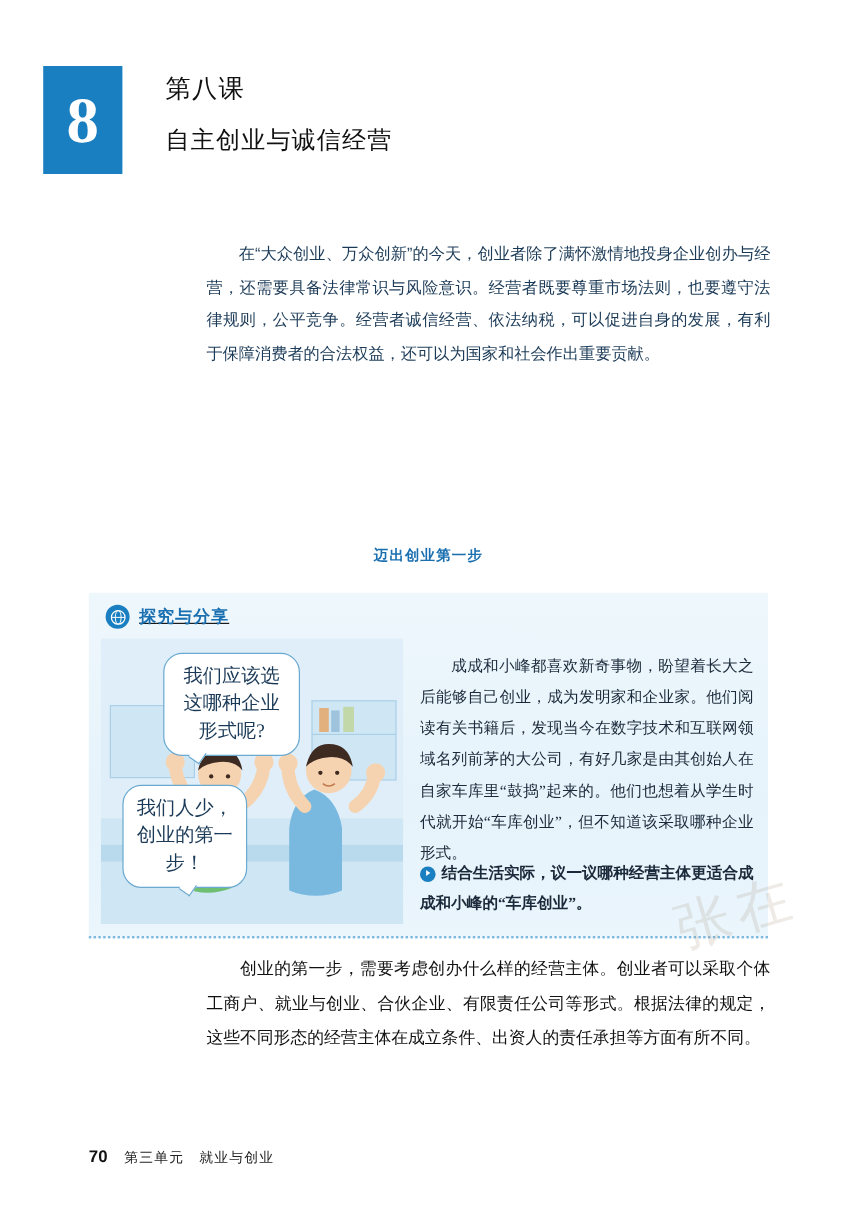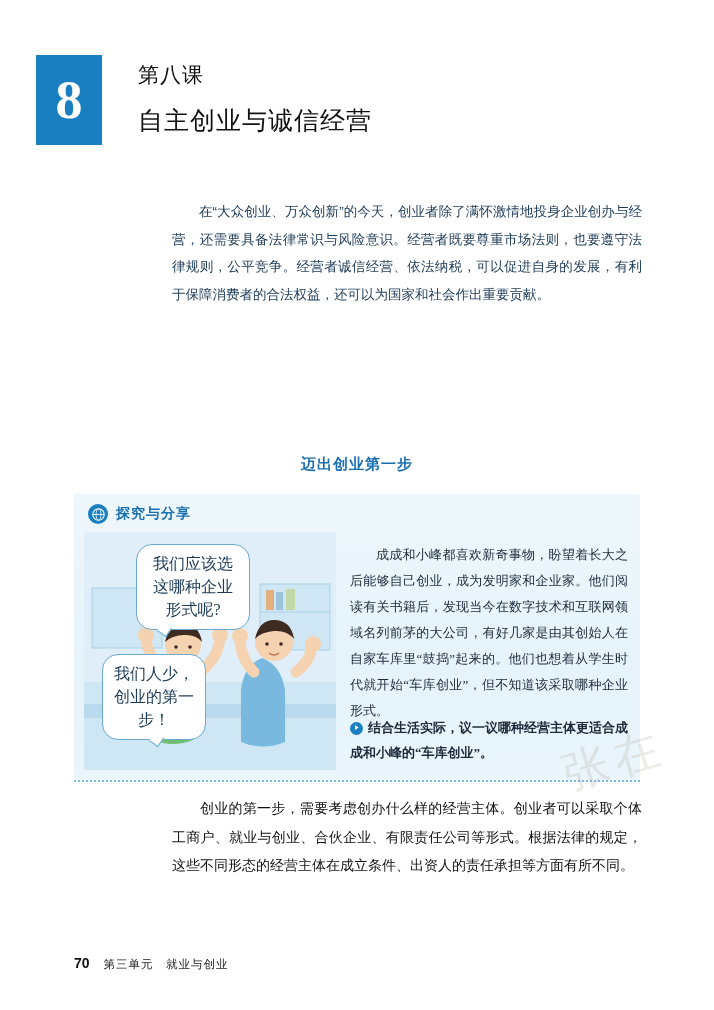--- a/index.html
+++ b/index.html
@@ -48,21 +48,21 @@
     margin-left: 36px;
     padding-top: 4px;
   }
   .chapter-label {
     font-size: 21px;
     color: #111111;
     letter-spacing: 1px;
     line-height: 1.5;
   }
   .chapter-title {
-    font-size: 25px;
+    font-size: 20px;
     color: #111111;
     letter-spacing: 1px;
     margin-top: 12px;
     line-height: 1.4;
   }
 
   
   .intro {
     position: absolute;
     top: 198px;
@@ -100,36 +100,37 @@
     letter-spacing: 2px;
   }
 
   
   .sub-heading {
     position: absolute;
     top: 455px;
     left: 0;
     width: 714px;
     text-align: center;
-    font-size: 15px;
+    font-size: 12px;
     font-weight: bold;
     color: #1a6fb0;
     letter-spacing: 1px;
   }
 
   
   .activity-box {
     position: absolute;
     top: 494px;
     left: 74px;
     width: 566px;
     height: 288px;
     background: linear-gradient(180deg, #eef7fc 0%, #e6f3fb 60%, #eaf5fc 100%);
     border-bottom: 2px dotted #7fb9dd;
     box-sizing: border-box;
+    text-decoration: underline;
   }
   .activity-header {
     display: flex;
     align-items: center;
     padding: 10px 0 0 14px;
   }
   .activity-icon {
     width: 20px;
     height: 20px;
     border-radius: 50%;

